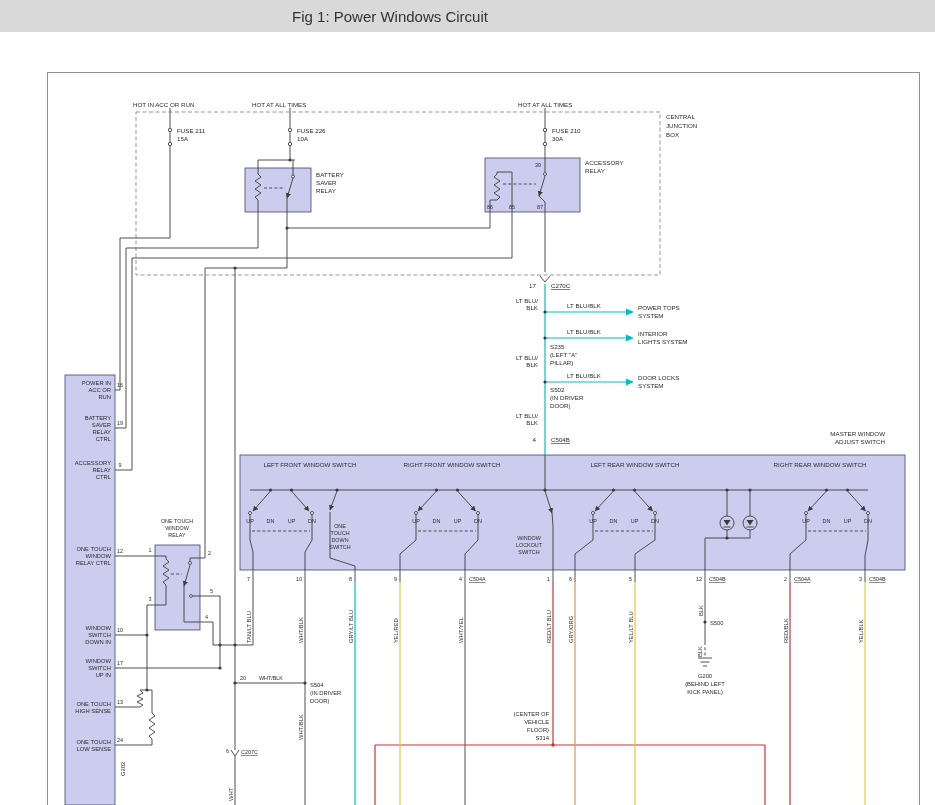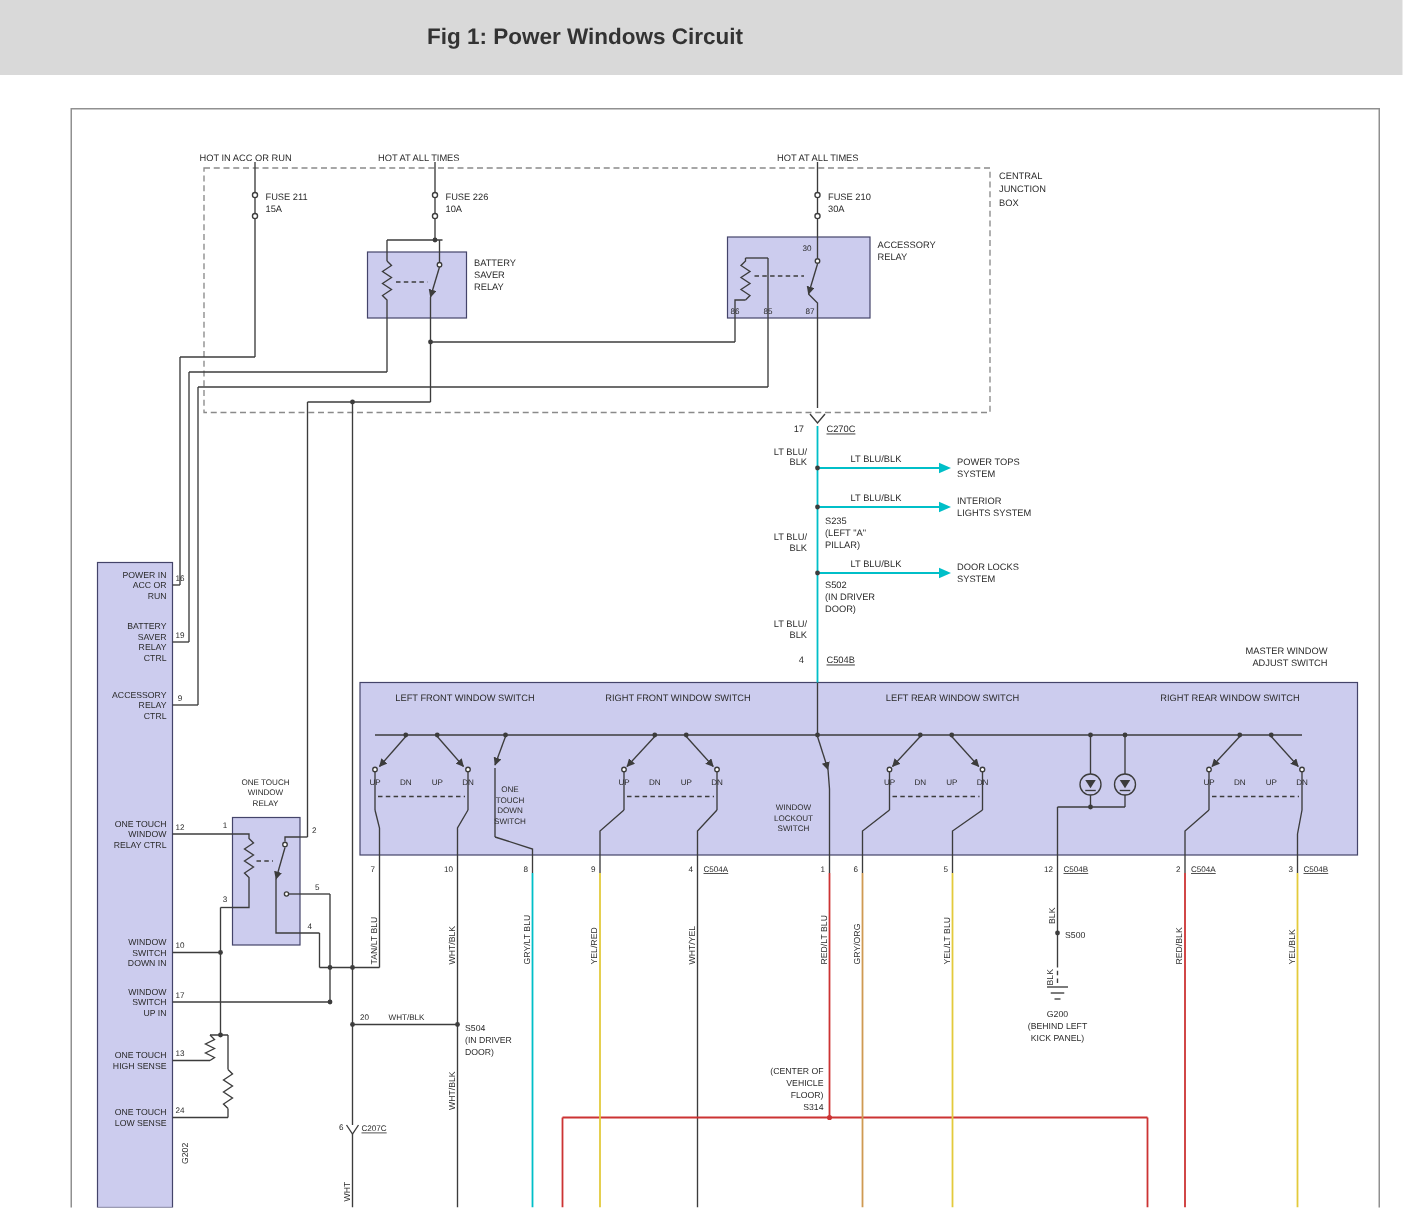--- a/index.html
+++ b/index.html
@@ -1,16 +1,16 @@
 <!DOCTYPE html>
 <html><head>
 <meta charset="utf-8">
 <style>
   html,body{margin:0;padding:0;background:#fff;width:935px;height:805px;overflow:hidden;}
-  .header{position:absolute;top:0;left:0;width:935px;height:50px;background:#d9d9d9;font-weight:bold;}
+  .header{position:absolute;top:0;left:0;width:935px;height:32px;background:#d9d9d9;}
   .header .title{position:absolute;left:390px;top:50%;transform:translate(-50%,-50%);
     font-family:"Liberation Sans",sans-serif;font-size:15px;color:#333;white-space:nowrap;}
   svg{position:absolute;top:0;left:0;}
   text{font-family:"Liberation Sans",sans-serif;fill:#2b2b2b;font-size:6.2px;}
   .t5{font-size:5.4px;}
   .t58{font-size:5.8px;}
   .mid{text-anchor:middle;}
   .end{text-anchor:end;}
   .u{text-decoration:underline;}
   .dash{stroke-dasharray:3 2.2;}

